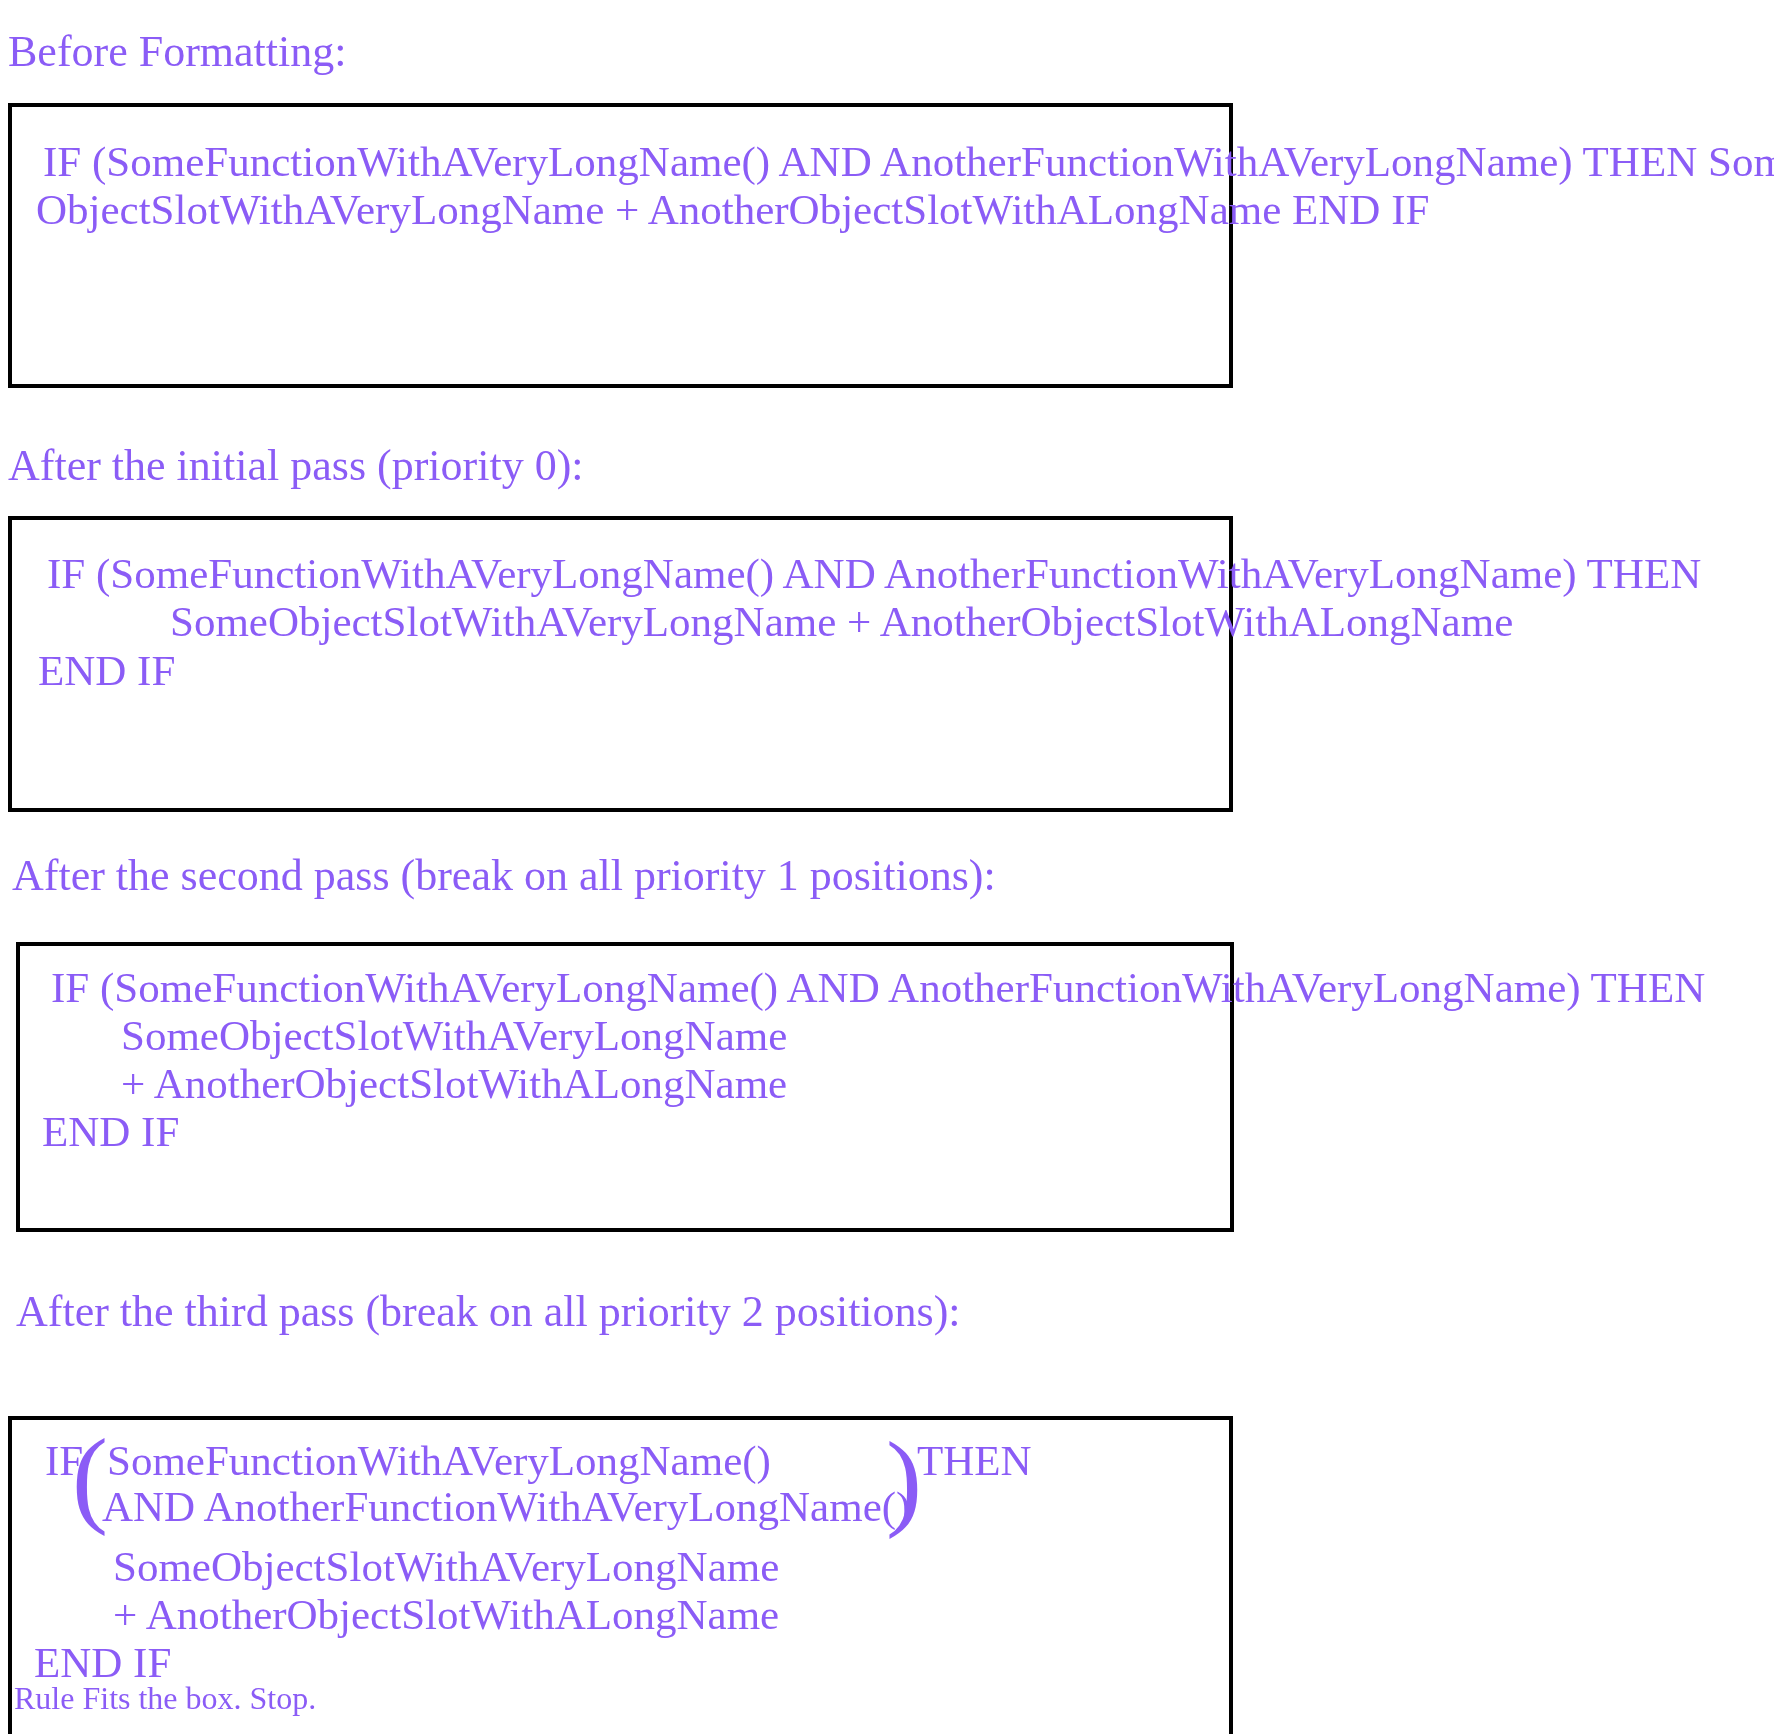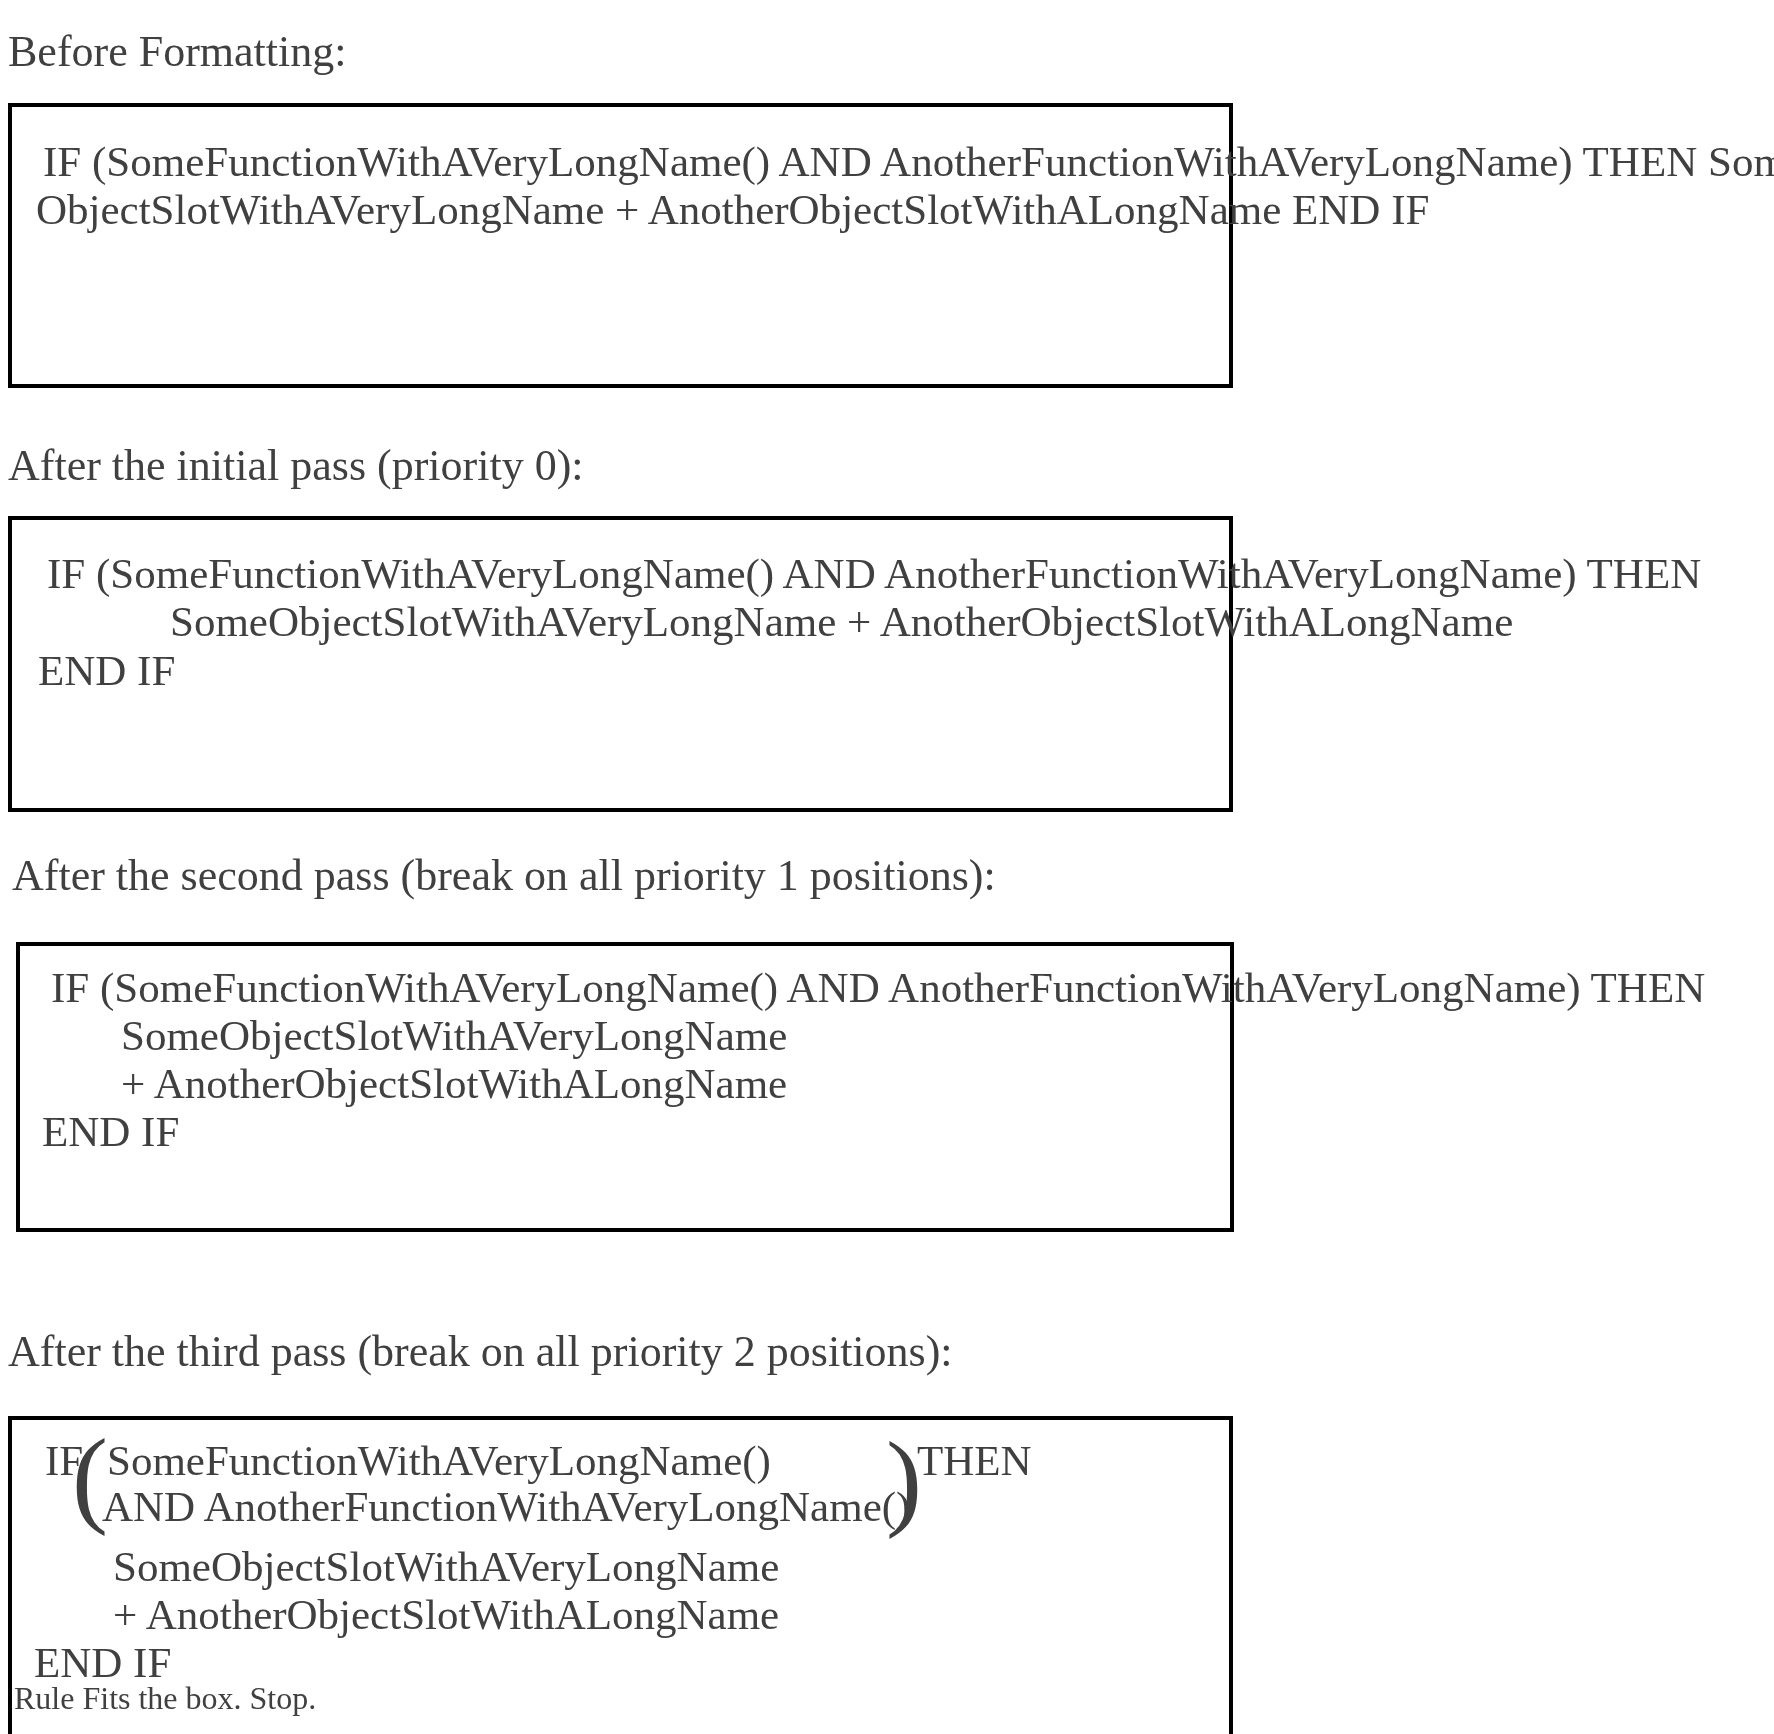--- a/index.html
+++ b/index.html
@@ -1,21 +1,21 @@
 <!DOCTYPE html>
 <html><head>
 <meta charset="utf-8">
 <style>
   html, body { margin: 0; padding: 0; background: #ffffff; }
   .canvas {
     position: relative;
     width: 1774px;
     height: 1734px;
     background: #ffffff;
-    color: #404040;
+    color: #8b5cf6;
     font-family: "Liberation Serif", "DejaVu Serif", serif;
     overflow: hidden;
   }
   .label {
     position: absolute;
     font-size: 44px;
     line-height: 1.1;
     white-space: nowrap;
   }
   .codebox {
@@ -64,21 +64,21 @@
 
   <div class="label" style="left:12px; top:852px;">After the second pass (break on all priority 1 positions):</div>
 
   <div class="codebox" style="left:16px; top:942px; width:1218px; height:290px;">
     <div class="codeline" style="left:31px; top:18px;">IF (SomeFunctionWithAVeryLongName() AND AnotherFunctionWithAVeryLongName) THEN</div>
     <div class="codeline" style="left:101px; top:66px;">SomeObjectSlotWithAVeryLongName</div>
     <div class="codeline" style="left:101px; top:114px;">+ AnotherObjectSlotWithALongName</div>
     <div class="codeline" style="left:22px; top:162px;">END IF</div>
   </div>
 
-  <div class="label" style="left:8px; top:1288px;margin-top:40px;">After the third pass (break on all priority 2 positions):</div>
+  <div class="label" style="left:16px; top:1288px;">After the third pass (break on all priority 2 positions):</div>
 
   <div class="codebox" style="left:8px; top:1416px; width:1225px; height:363px;">
     <div class="codeline" style="left:33px; top:17px;">IF</div>
     <div class="bigparen" style="left:60px; top:3px;">(</div>
     <div class="codeline" style="left:95px; top:17px;">SomeFunctionWithAVeryLongName()</div>
     <div class="codeline" style="left:90px; top:63px;text-align:right;">AND AnotherFunctionWithAVeryLongName()</div>
     <div class="bigparen" style="left:874px; top:6px;">)</div>
     <div class="codeline" style="left:905px; top:17px;">THEN</div>
     <div class="codeline" style="left:101px; top:123px;">SomeObjectSlotWithAVeryLongName</div>
     <div class="codeline" style="left:101px; top:171px;">+ AnotherObjectSlotWithALongName</div>

